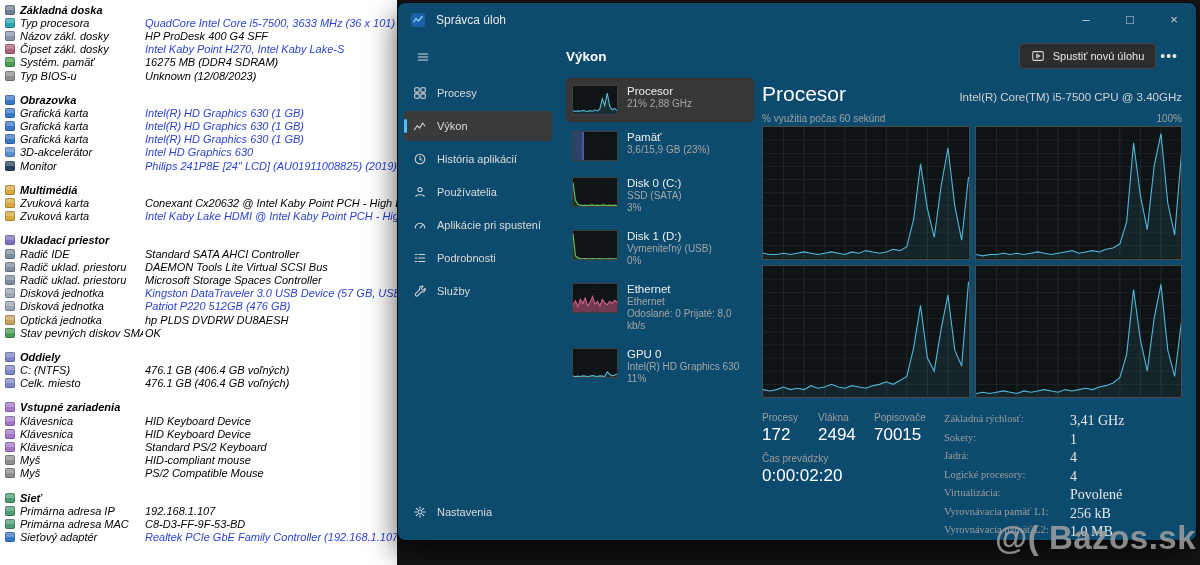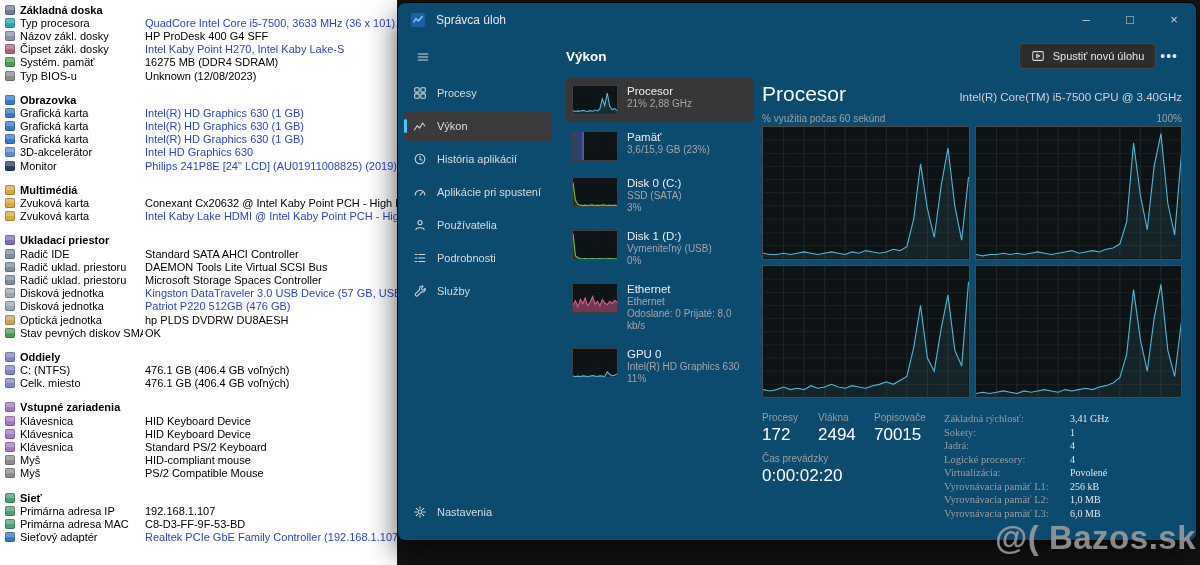--- a/index.html
+++ b/index.html
@@ -3,21 +3,21 @@
 <meta charset="utf-8">
 <style>
   * { margin:0; padding:0; box-sizing:border-box; }
   html,body { width:1200px; height:565px; overflow:hidden; background:#141414;
     font-family:"Liberation Sans", sans-serif; }
   .stage { position:relative; width:1200px; height:565px; background:#141414; }
 
   
   .sysinfo { position:absolute; left:0; top:0; width:397px; height:565px;
     background:#ffffff; padding:3px 0 0 3px; overflow:hidden; font-size:11px; color:#000; }
-  .si-section { margin-bottom:11px; }
+  .si-section { margin-bottom:11px;font-style:italic; }
   .si-row { display:flex; align-items:center; height:13.2px; white-space:nowrap; }
   .si-icon { width:10px; height:10px; border-radius:2px; margin:0 5px 0 2px; flex:0 0 10px;
     box-shadow:inset 0 0 0 1px rgba(0,0,0,.25), inset 0 5px rgba(255,255,255,.25); }
   .si-label { flex:0 0 123px; overflow:hidden; color:#000; }
   .si-head .si-label { flex:1 1 auto; font-weight:bold; }
   .si-value { padding-left:2px; color:#000; }
   .si-value.link { color:#2b44cf; }
 
   
   .tm-window { position:absolute; left:397px; top:2px; width:800px; height:539px;
@@ -76,21 +76,21 @@
 
   .pd-stats { display:flex; margin-top:14px; flex:1; min-height:0; }
   .pd-stats-left { flex:0 0 182px; }
   .stat-row { display:flex; margin-bottom:8px; }
   .stat-cell { margin-right:14px; min-width:42px; }
   .stat-label { color:#9d9d9d; font-size:10px; }
   .stat-value { color:#ffffff; font-size:17px; margin-top:2px; white-space:nowrap; }
   .pd-stats-right { flex:1; padding-top:1px;font-family:Liberation Serif, serif; }
   .spec-row { display:flex; margin-bottom:2.5px; }
   .spec-label { color:#9d9d9d; width:126px; font-size:10.5px; flex:0 0 126px; }
-  .spec-value { color:#e8e8e8; font-size:10px; }
+  .spec-value { color:#e8e8e8; font-size:14px; }
 
   .watermark { position:absolute; right:4px; bottom:8px; color:#a0a0a0; opacity:.85;
     font-size:33px; font-weight:bold; letter-spacing:.5px;
     font-family:Liberation Sans, sans-serif; }
 </style>
 </head>
 <body>
 
 <div class="stage">
 
@@ -334,34 +334,34 @@
                 <svg viewBox="0 0 16 16">
                   <circle cx="8" cy="8" r="5.5"></circle>
                   <path d="M8 5v3.2l2.2 1.3"></path>
                 </svg>
               </span>
               <span class="tm-nav-label">História aplikácií</span>
             </div>
             <div class="tm-nav-item">
               <span class="tm-icon">
                 <svg viewBox="0 0 16 16">
+                  <circle cx="8" cy="5.2" r="2.4"></circle>
+                  <path d="M3.2 13.2c.8-2.8 8.8-2.8 9.6 0"></path>
+                </svg>
+              </span>
+              <span class="tm-nav-label">Používatelia</span>
+            </div>
+            <div class="tm-nav-item">
+              <span class="tm-icon">
+                <svg viewBox="0 0 16 16">
                   <path d="M2.5 11.5a5.5 5.5 0 0 1 11 0"></path>
                   <path d="M8 11.5l3-3.5"></path>
                 </svg>
               </span>
               <span class="tm-nav-label">Aplikácie pri spustení</span>
-            </div>
-            <div class="tm-nav-item">
-              <span class="tm-icon">
-                <svg viewBox="0 0 16 16">
-                  <circle cx="8" cy="5.2" r="2.4"></circle>
-                  <path d="M3.2 13.2c.8-2.8 8.8-2.8 9.6 0"></path>
-                </svg>
-              </span>
-              <span class="tm-nav-label">Používatelia</span>
             </div>
             <div class="tm-nav-item">
               <span class="tm-icon">
                 <svg viewBox="0 0 16 16">
                   <path d="M2.5 4h2M6.5 4h7M2.5 8h2M6.5 8h7M2.5 12h2M6.5 12h7"></path>
                 </svg>
               </span>
               <span class="tm-nav-label">Podrobnosti</span>
             </div>
             <div class="tm-nav-item">

